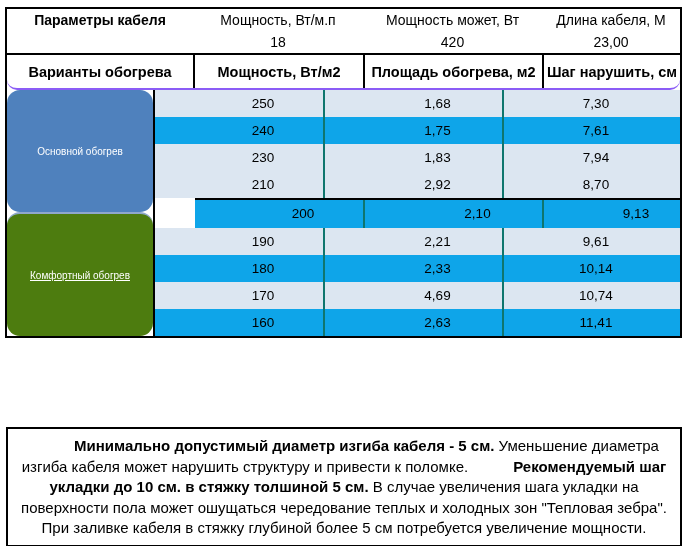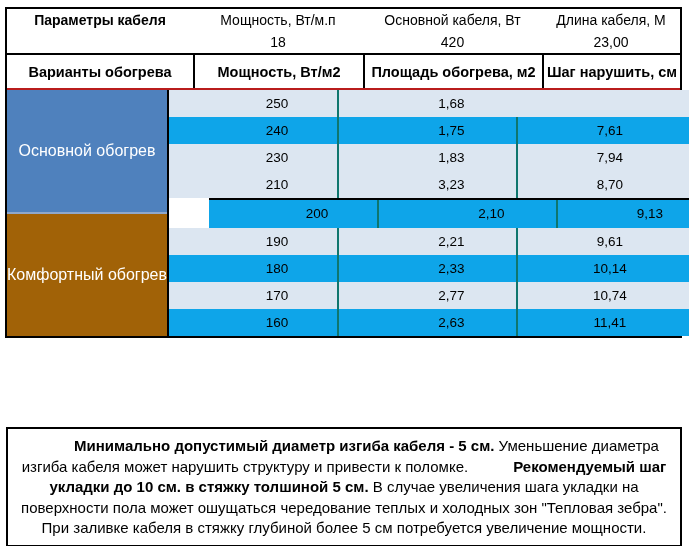--- a/index.html
+++ b/index.html
@@ -11,32 +11,32 @@
   .sheet { position:absolute; left:5px; top:7px; width:677px; border:2px solid #000; background:#fff; }
 
   
   .params-grid { display:grid; grid-template-columns:186px 170px 179px 138px; }
   .params-grid .cell { height:22px; display:flex; align-items:center; justify-content:center;
      font-size:14px; white-space:nowrap; }
   .params-grid .title { font-weight:700; }
   .params-sep { border-top:2px solid #000; }
 
   
-  .hdr-grid { display:grid; grid-template-columns:186px 170px 179px 138px; border-bottom:2px solid #b91c1c; }
+  .hdr-grid { display:grid; grid-template-columns:186px 170px 179px 138px; border-bottom:2px solid #8b5cf6;border-radius:10px; }
   .hdr-grid .hcell { height:33px; display:flex; align-items:center; justify-content:center;
      font-weight:700; font-size:14.5px; white-space:nowrap; }
   .hdr-grid .bl { border-left:2px solid #000; }
 
   
   .data-area { display:flex; height:246px; }
   .left-col { width:188px; display:flex; flex-direction:column; border-right:2px solid #000; }
   .section-cell { flex:1; display:flex; align-items:center; justify-content:center;
-     color:#fff; font-size:16px; white-space:nowrap; }
+     color:#fff; font-size:10px; white-space:nowrap;border-radius:13px; }
   .section-cell.primary { background:#4F81BD; }
-  .section-cell.comfort { background:#a16207; border-top:2px solid #8FA8CC; }
+  .section-cell.comfort { background:#4d7c0f; border-top:2px solid #8FA8CC;text-decoration:underline; }
   .rows-col { flex:1; display:flex; flex-direction:column; }
   .drow { flex:1; display:grid; grid-template-columns:168px 179px 138px; background:#0ea5e9; }
   .drow.band { background:#DCE6F1; }
   .drow.sec-split { border-top:2px solid #000;margin-left:40px; }
   .dcell { display:flex; align-items:center; justify-content:center; font-size:13.5px;padding-left:48px; }
   .dcell.bl { border-left:2px solid #0f766e; }
 
   
   .note { position:absolute; left:6px; top:427px; width:676px; min-height:113px;
      border:2px solid #000; padding:7px 10px 6px 10px; text-align:center;
@@ -46,21 +46,21 @@
 </head>
 <body>
 
 <div class="canvas">
 
   <div class="sheet">
 
     <div class="params-grid">
       <div class="cell title">Параметры кабеля</div>
       <div class="cell">Мощность, Вт/м.п</div>
-      <div class="cell">Основной кабеля, Вт</div>
+      <div class="cell">Мощность может, Вт</div>
       <div class="cell">Длина кабеля, М</div>
     </div>
     <div class="params-grid">
       <div class="cell"></div>
       <div class="cell">18</div>
       <div class="cell">420</div>
       <div class="cell">23,00</div>
     </div>
     <div class="params-sep"></div>
 
@@ -74,55 +74,56 @@
     <div class="data-area">
       <div class="left-col">
         <div class="section-cell primary">Основной обогрев</div>
         <div class="section-cell comfort">Комфортный обогрев</div>
       </div>
       <div class="rows-col">
 
         <div class="drow band">
           <div class="dcell">250</div>
           <div class="dcell bl">1,68</div>
+          <div class="dcell bl">7,30</div>
         </div>
         <div class="drow">
           <div class="dcell">240</div>
           <div class="dcell bl">1,75</div>
           <div class="dcell bl">7,61</div>
         </div>
         <div class="drow band">
           <div class="dcell">230</div>
           <div class="dcell bl">1,83</div>
           <div class="dcell bl">7,94</div>
         </div>
         <div class="drow band">
           <div class="dcell">210</div>
-          <div class="dcell bl">3,23</div>
+          <div class="dcell bl">2,92</div>
           <div class="dcell bl">8,70</div>
         </div>
 
         <div class="drow sec-split">
           <div class="dcell">200</div>
           <div class="dcell bl">2,10</div>
           <div class="dcell bl">9,13</div>
         </div>
         <div class="drow band">
           <div class="dcell">190</div>
           <div class="dcell bl">2,21</div>
           <div class="dcell bl">9,61</div>
         </div>
         <div class="drow">
           <div class="dcell">180</div>
           <div class="dcell bl">2,33</div>
           <div class="dcell bl">10,14</div>
         </div>
         <div class="drow band">
           <div class="dcell">170</div>
-          <div class="dcell bl">2,77</div>
+          <div class="dcell bl">4,69</div>
           <div class="dcell bl">10,74</div>
         </div>
         <div class="drow">
           <div class="dcell">160</div>
           <div class="dcell bl">2,63</div>
           <div class="dcell bl">11,41</div>
         </div>
 
       </div>
     </div>

